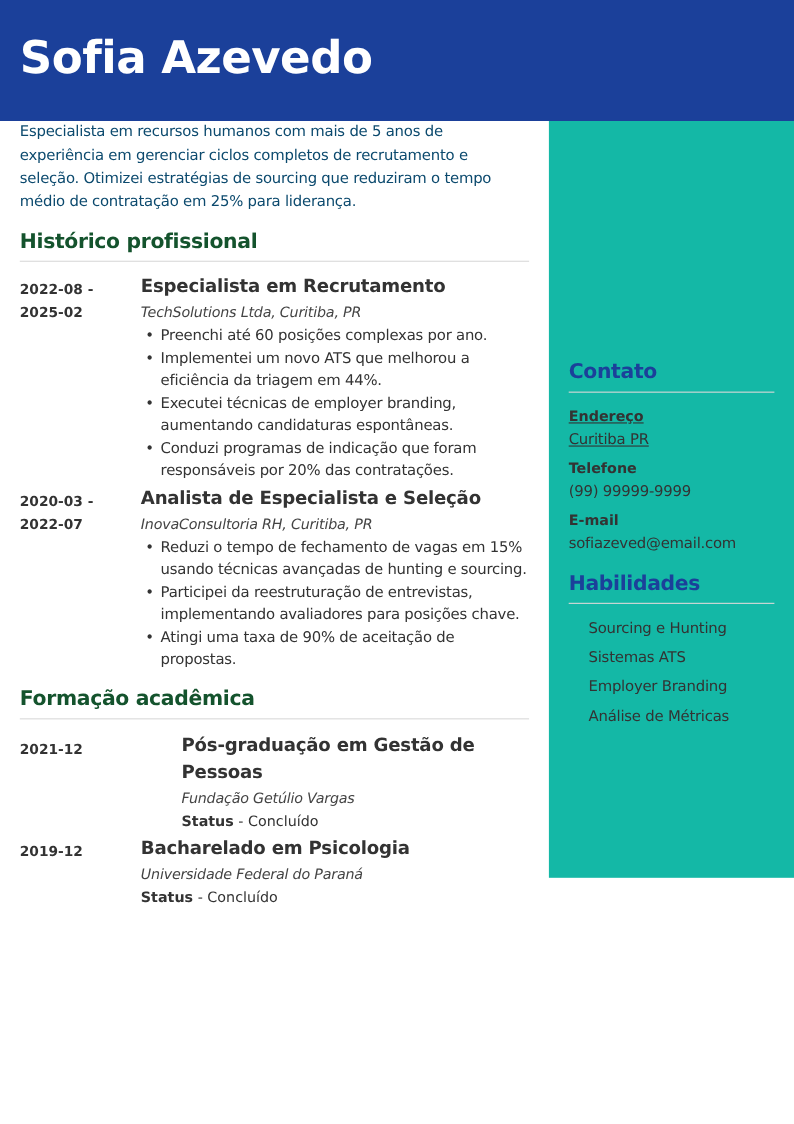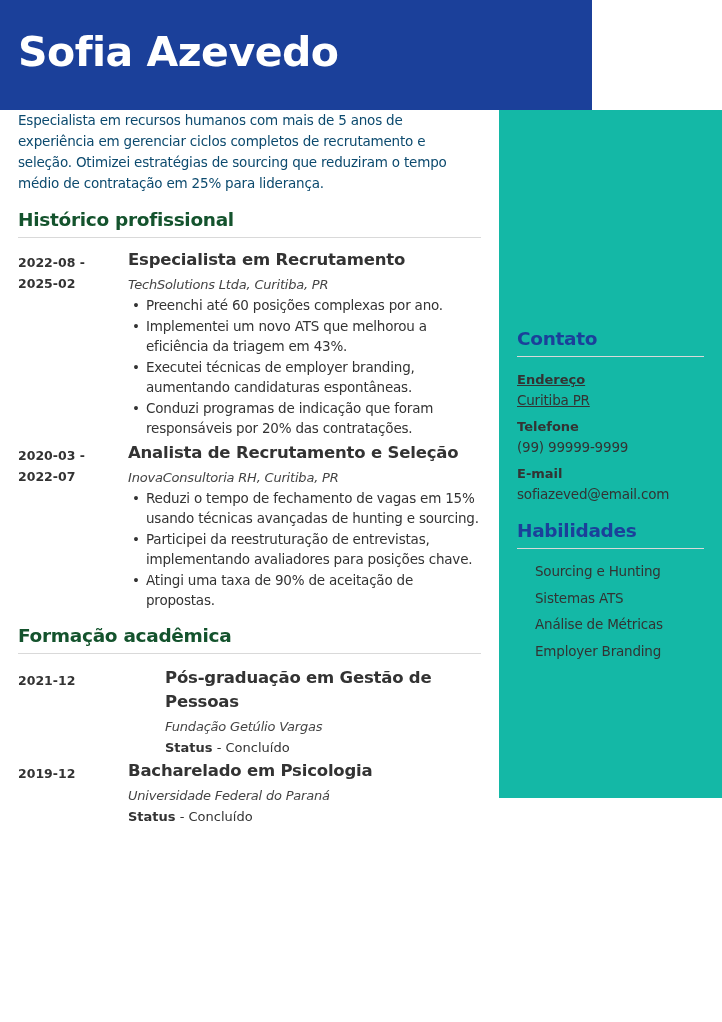--- a/index.html
+++ b/index.html
@@ -1,20 +1,20 @@
 <!DOCTYPE html>
 <html><head>
 <meta charset="utf-8">
 <style>
   * { box-sizing: border-box; margin: 0; padding: 0; }
   html, body { width: 722px; height: 1022px; overflow: hidden; background: #ffffff; }
   body { font-family: "DejaVu Sans", sans-serif; color: #333333; position: relative; }
 
   .header {
-    position: absolute; left: 0; top: 0; width: 592px; height: 110px;
+    position: absolute; left: 0; top: 0; width: 722px; height: 110px;
     background: #1b409a;
     padding-left: 35px;
   }
   .header .name {
     position: absolute; left: 18px; top: 28px;
     font-family: "DejaVu Sans", sans-serif; font-weight: bold;
     font-size: 41px; color: #ffffff; letter-spacing: -0.5px;
   }
 
   .sidebar {
@@ -99,22 +99,22 @@
       <div class="contact-value">sofiazeved@email.com</div>
     </div>
   </div>
 
   <div style="position:absolute; left:18px; top:410px;">
     <div class="side-title">Habilidades</div>
     <div class="side-rule"></div>
     <div style="margin-top:9px;">
       <div class="skill">Sourcing e Hunting</div>
       <div class="skill">Sistemas ATS</div>
+      <div class="skill">Employer Branding</div>
       <div class="skill">Análise de Métricas</div>
-      <div class="skill">Employer Branding</div>
     </div>
   </div>
 </div>
 
 <div class="main">
   <div class="summary">Especialista em recursos humanos com mais de 5 anos de experiência em gerenciar ciclos completos de recrutamento e seleção. Otimizei estratégias de sourcing que reduziram o tempo médio de contratação em 25% para liderança.</div>
 
   <div style="margin-top:15px;">
     <div class="section-title">Histórico profissional</div>
     <div class="section-rule"></div>
@@ -122,34 +122,34 @@
     <div class="entry" style="margin-top:10px;">
       <div class="date">
         <div>2022-08 -</div>
         <div>2025-02</div>
       </div>
       <div class="body">
         <div class="title">Especialista em Recrutamento</div>
         <div class="org">TechSolutions Ltda, Curitiba, PR</div>
         <ul>
           <li>Preenchi até 60 posições complexas por ano.</li>
-          <li>Implementei um novo ATS que melhorou a eficiência da triagem em 43%.</li>
+          <li>Implementei um novo ATS que melhorou a eficiência da triagem em 44%.</li>
           <li>Executei técnicas de employer branding, aumentando candidaturas espontâneas.</li>
           <li>Conduzi programas de indicação que foram responsáveis por 20% das contratações.</li>
         </ul>
       </div>
     </div>
 
     <div class="entry" style="margin-top:2px;">
       <div class="date">
         <div>2020-03 -</div>
         <div>2022-07</div>
       </div>
       <div class="body">
-        <div class="title">Analista de Recrutamento e Seleção</div>
+        <div class="title">Analista de Especialista e Seleção</div>
         <div class="org">InovaConsultoria RH, Curitiba, PR</div>
         <ul>
           <li>Reduzi o tempo de fechamento de vagas em 15% usando técnicas avançadas de hunting e sourcing.</li>
           <li>Participei da reestruturação de entrevistas, implementando avaliadores para posições chave.</li>
           <li>Atingi uma taxa de 90% de aceitação de propostas.</li>
         </ul>
       </div>
     </div>
   </div>
 

